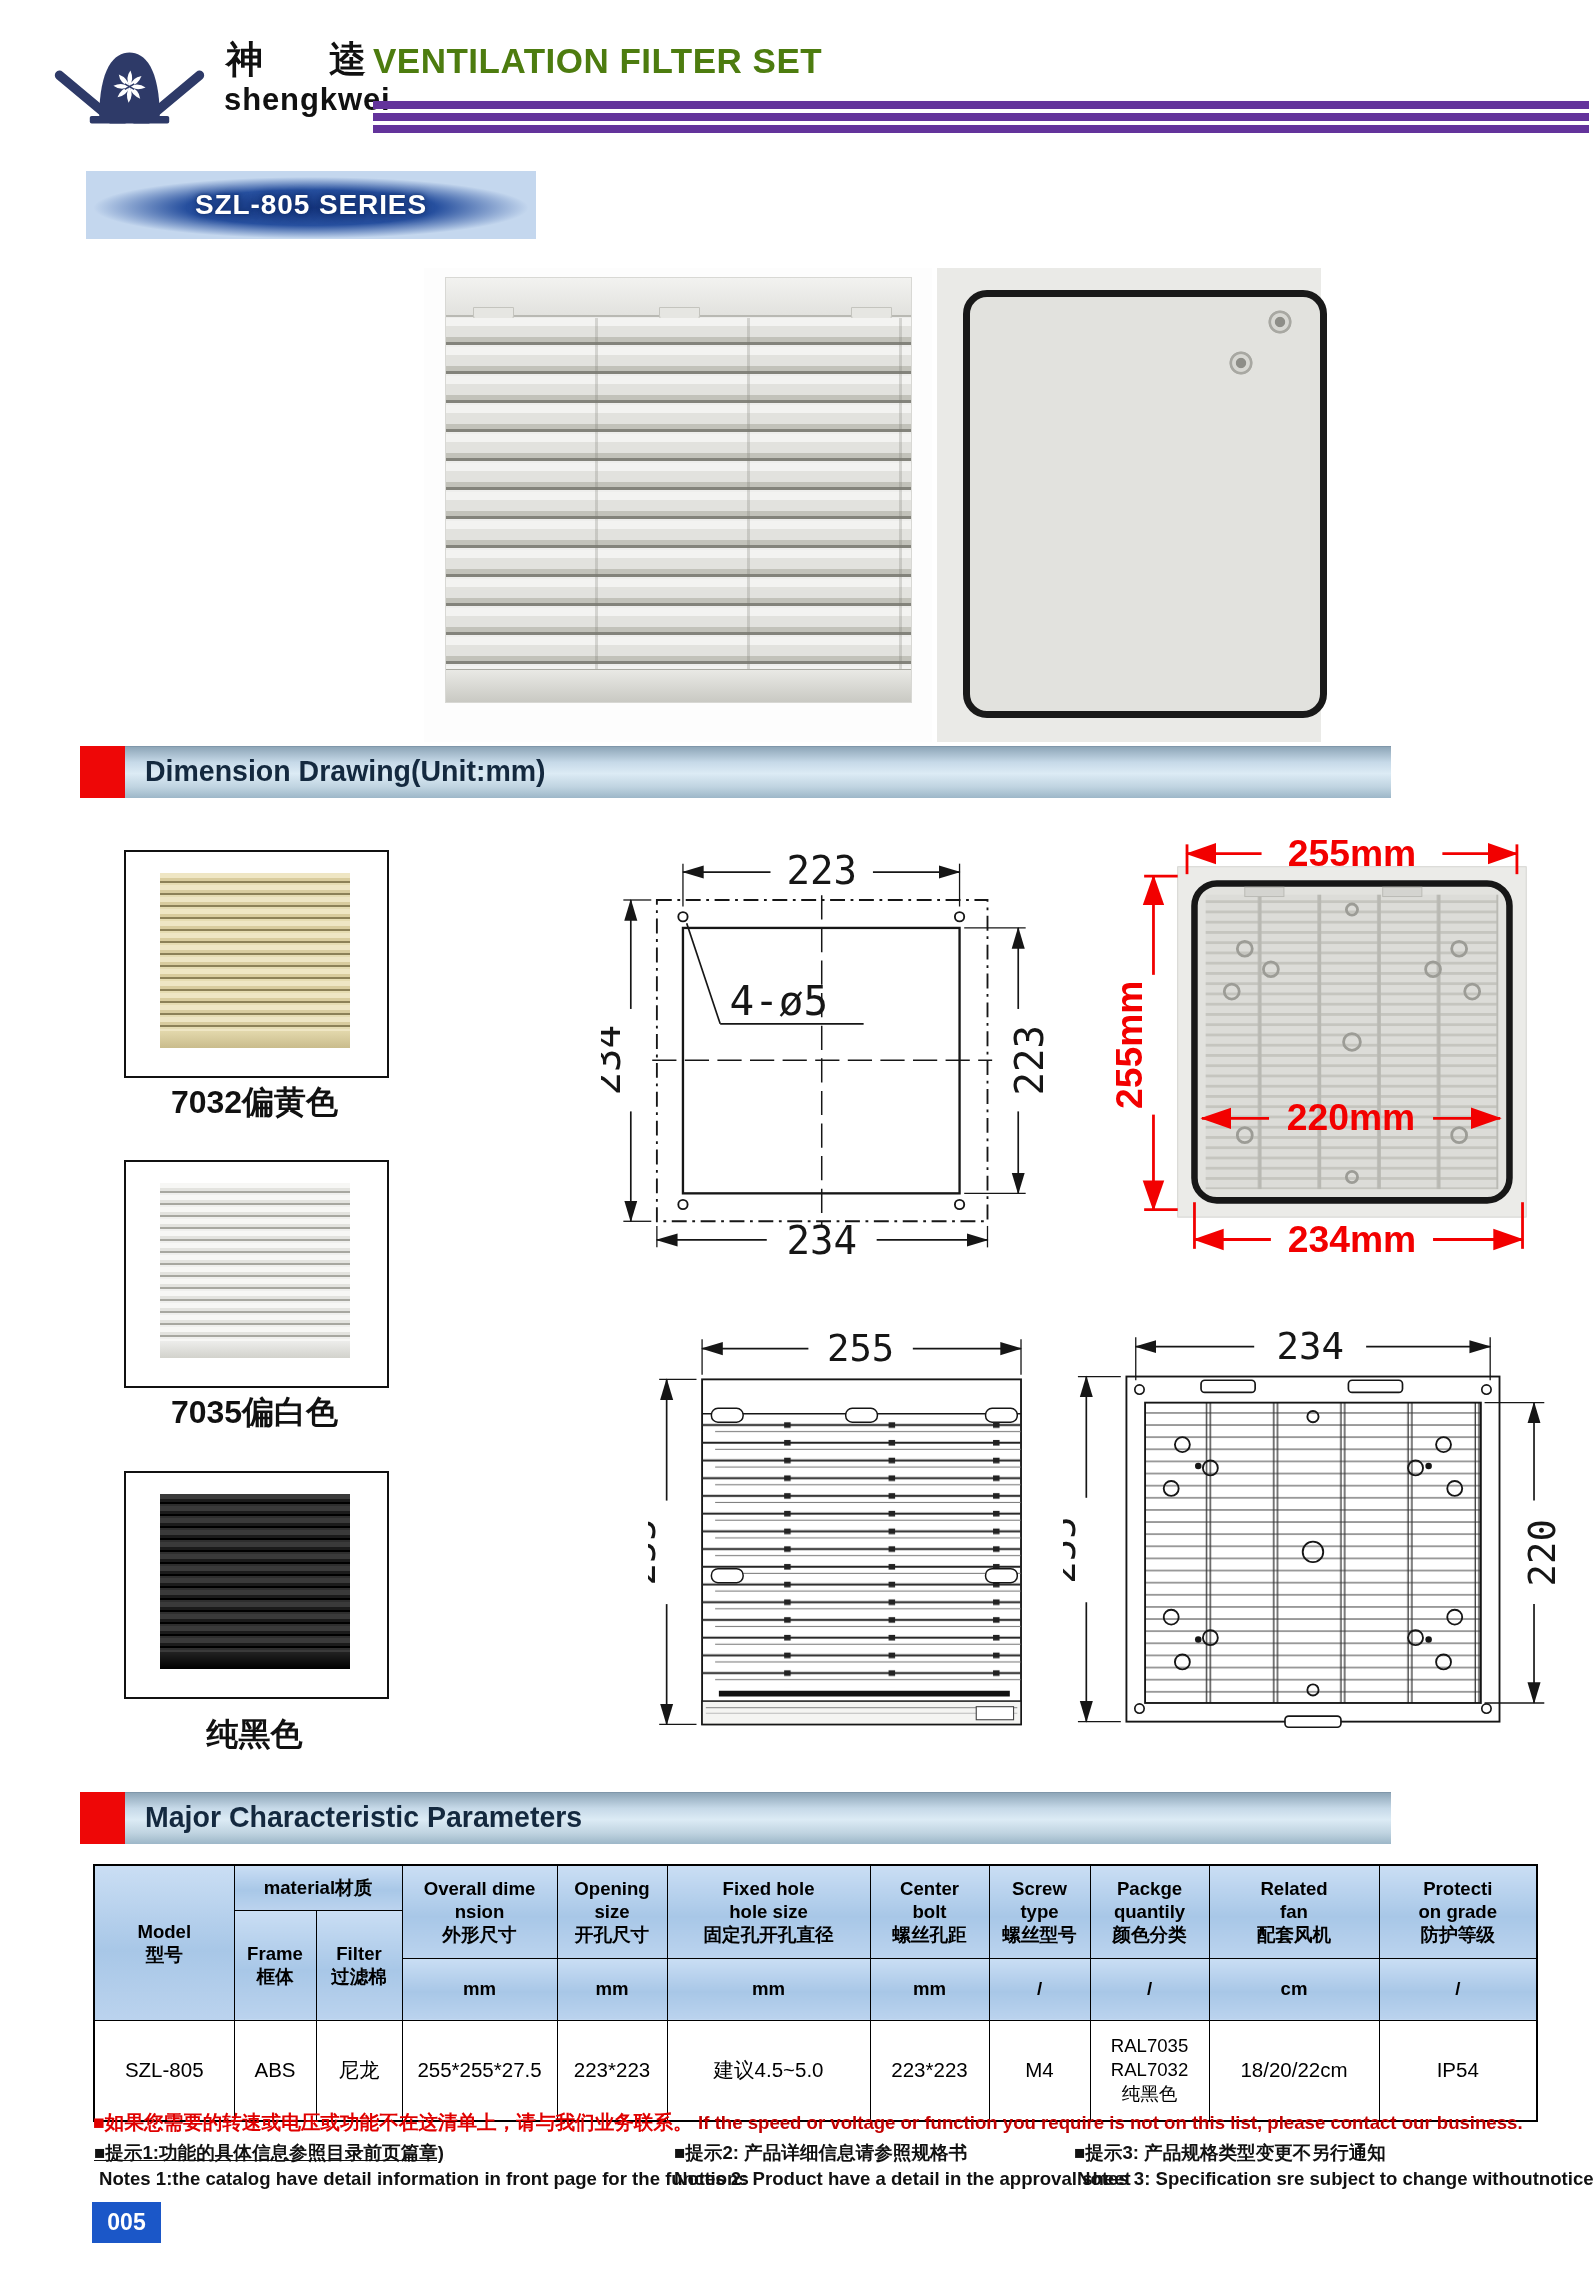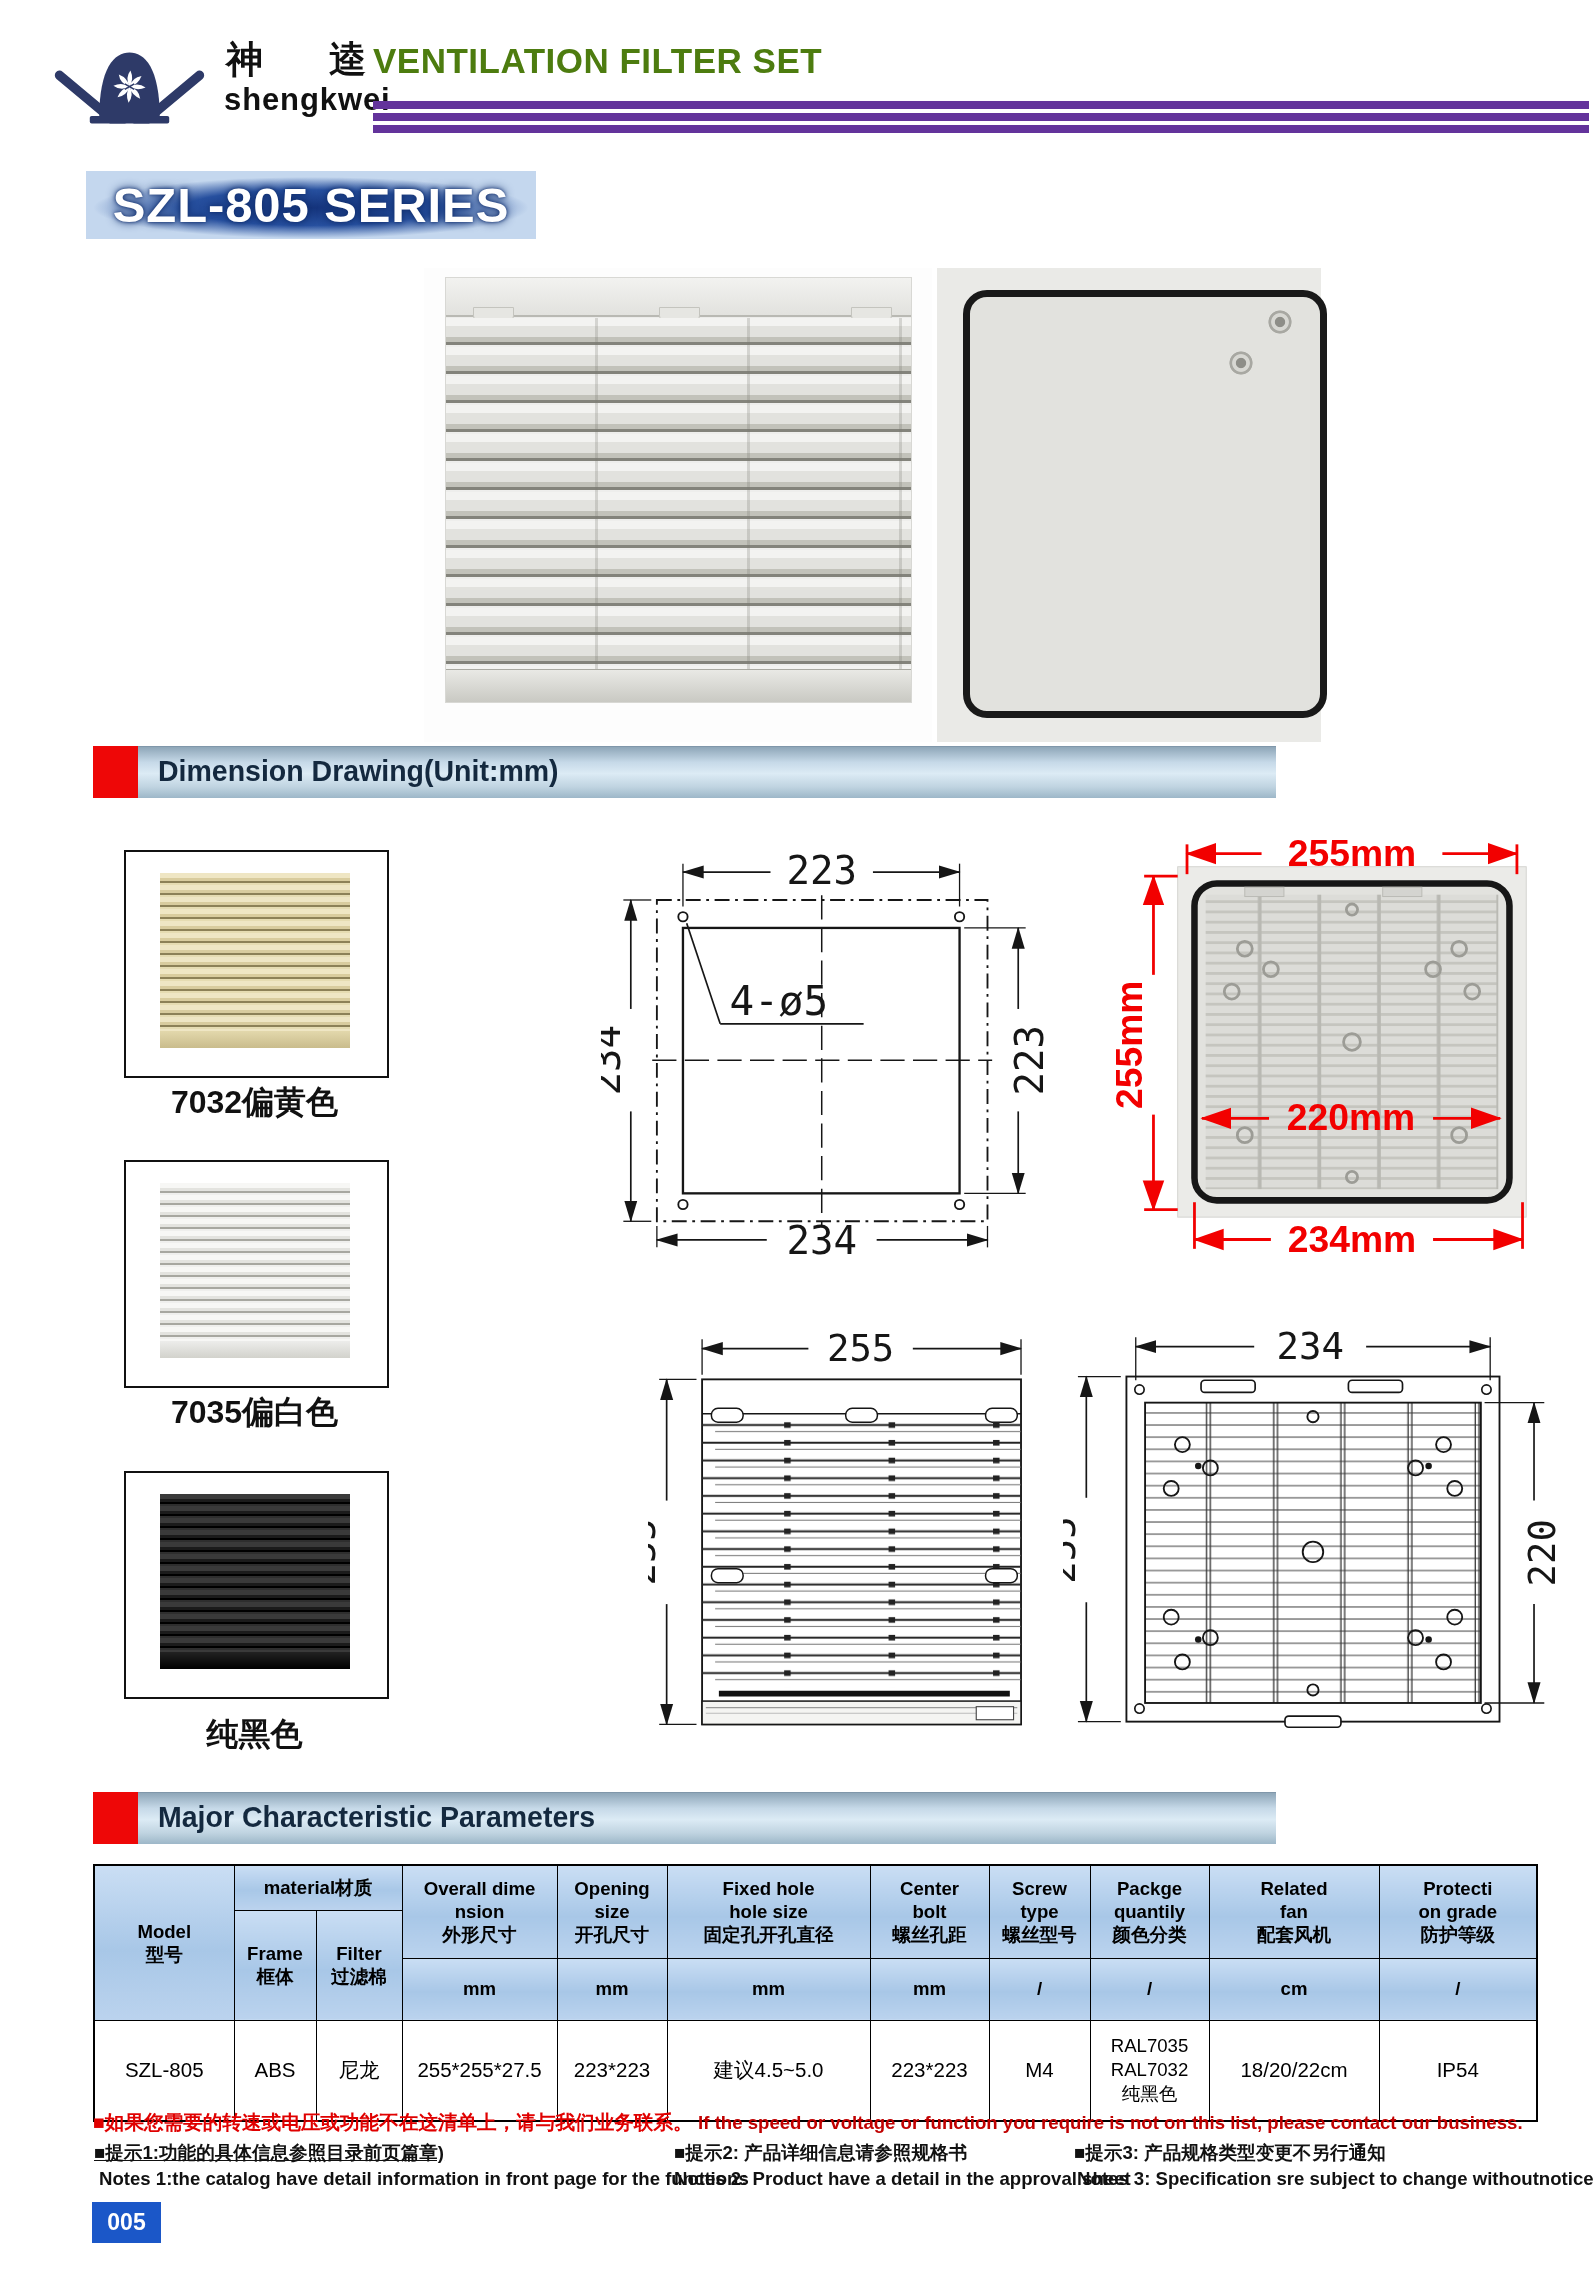--- a/index.html
+++ b/index.html
@@ -12,21 +12,21 @@
             font-size:37px;font-weight:bold;color:#111;}
   #brand-en{position:absolute;left:224px;top:82px;font-size:31px;font-weight:bold;color:#111;letter-spacing:0.9px;}
   #page-title{position:absolute;left:373px;top:41px;margin:0;font-size:35px;font-weight:bold;color:#4d7c0f;letter-spacing:0.5px;}
   .stripe{position:absolute;left:373px;right:7.5px;height:8.4px;background:#63339b;}
   #stripe-1{top:101px;} #stripe-2{top:113px;} #stripe-3{top:125px;}
 
   
   #series-banner{position:absolute;left:86px;top:171px;width:450px;height:68px;
      background:radial-gradient(ellipse 62% 58% at 50% 54%, #15347c 0%, #27509f 45%, rgba(196,215,238,0) 78%), #c4d7ee;
      display:flex;align-items:center;justify-content:center;}
-  #series-banner span{font-size:49px;font-weight:bold;color:#ffffff;letter-spacing:0.9px;
+  #series-banner span{font-size:28px;font-weight:bold;color:#ffffff;letter-spacing:0.9px;
      text-shadow:0 0 9.3px #12306f,0 0 3.7px #12306f;}
 
   
   #photo-front{position:absolute;left:424px;top:268px;width:508px;height:474px;background:#fdfdfd;}
   #photo-front .panel{position:absolute;left:20.5px;top:9.3px;right:20.5px;bottom:39px;
      border:0.9px solid #d8d8d4;background:#ececea;}
   #photo-front .cap{position:absolute;left:0;top:0;right:0;height:37px;background:linear-gradient(180deg,#f2f2f0,#e2e2de);
      border-bottom:2.8px solid #b9b9b3;}
   #photo-front .cap i{position:absolute;bottom:-8.4px;width:39px;height:15px;background:#e6e6e2;
      border:1.9px solid #c4c4be;border-radius:0 0 8.4px 8.4px;}
@@ -42,21 +42,21 @@
      border:7.5px solid #191919;border-radius:24px;background:#e2e2de;}
   #photo-back .grid{position:absolute;left:11.2px;top:11.2px;right:0;bottom:11.2px;
      background:
        repeating-linear-gradient(90deg, rgba(0,0,0,0) 0 60px, rgba(150,150,142,.8) 60px 63px),
        repeating-linear-gradient(180deg,#dddderepeat 0 0),
        repeating-linear-gradient(180deg,#dcdcd8 0 9.3px,#c5c5bf 9.3px 12px);}
   #photo-back .screw{position:absolute;width:24px;height:24px;border-radius:50%;
      background:radial-gradient(circle at 50% 50%, #8e8e88 0 4.7px, #d8d8d3 5.6px 8.4px, #a8a8a2 9.3px 11.2px, rgba(0,0,0,0) 12px);}
 
   
-  .sec-bar{position:absolute;left:93px;width:1183px;height:52px;}
+  .sec-bar{position:absolute;left:80px;width:1311px;height:52px;}
   .sec-bar .red{position:absolute;left:0;top:0;width:45px;height:100%;background:#ee0707;}
   .sec-bar .bar{position:absolute;left:45px;right:0;top:0;bottom:0;border-top:1.9px solid #8097aa;
      background:linear-gradient(180deg,#8fa6b800 0,#8ea6b8 0%,#c6d9e8 30%,#dcebf5 52%,#c0d4e1 78%,#9db7c8 100%);}
   .sec-bar h2{position:absolute;left:65px;top:50%;margin:0;font-size:30px;font-weight:bold;color:#14293f;
      transform:translateY(-52%) scaleX(.95);transform-origin:left center;letter-spacing:0;}
   #sec-dimension{top:746px;} #sec-parameters{top:1792px;}
 
   
   .thumb{position:absolute;left:124px;width:261px;height:224px;background:#ffffff;border:2.8px solid #111;}
   .thumb .lv{position:absolute;left:34px;right:37px;top:20.5px;bottom:45px;}

